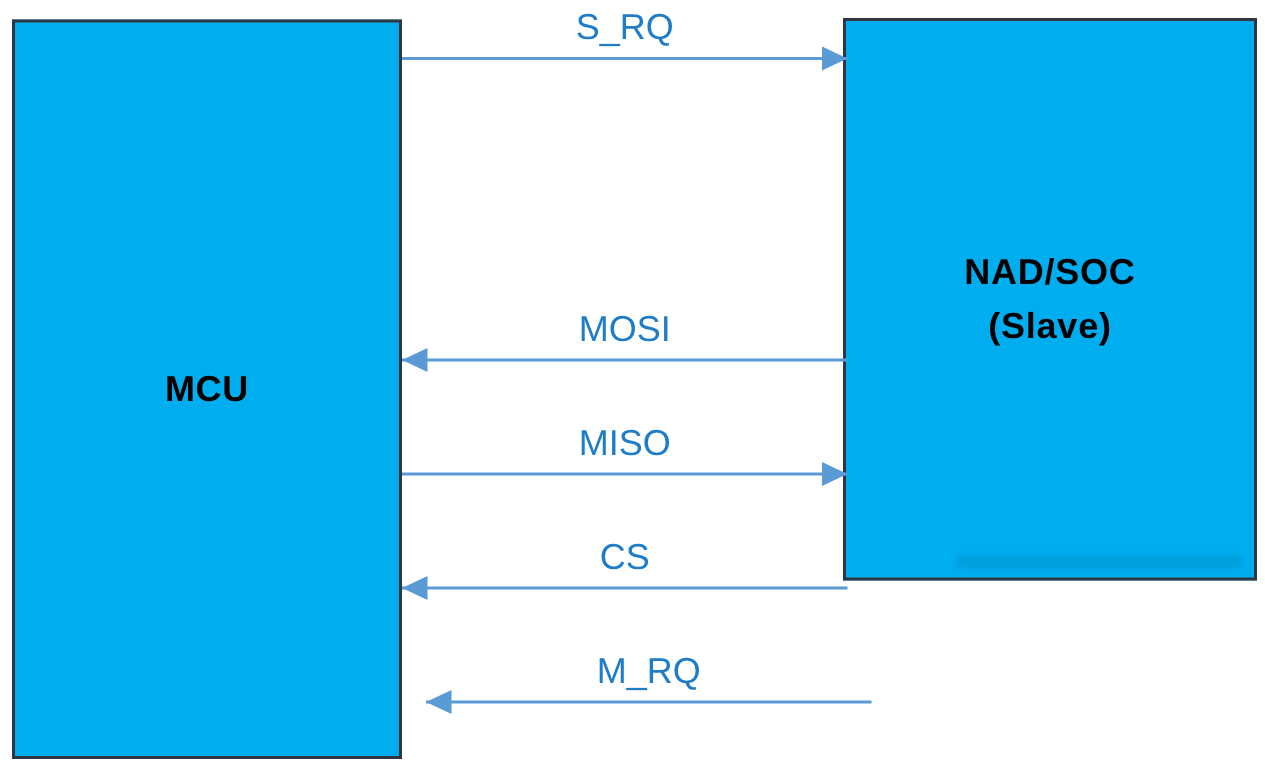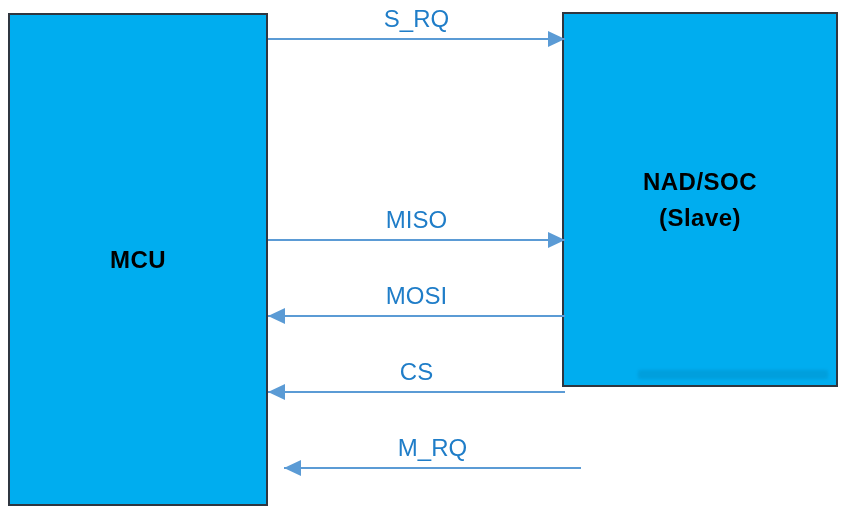--- a/index.html
+++ b/index.html
@@ -107,28 +107,28 @@
   <div id="left-box" class="node-box">
     <div class="node-title">MCU</div>
   </div>
 
   <div id="right-box" class="node-box">
     <div class="node-title">NAD/SOC</div>
     <div class="node-subtitle">(Slave)</div>
     <div class="watermark-smudge"></div>
   </div>
 
-  <div class="signal-row arrow-right">
-    <div class="signal-label">MISO</div>
+  <div class="signal-row arrow-left">
+    <div class="signal-label">MOSI</div>
     <div class="signal-line"></div>
     <div class="arrow-head"></div>
   </div>
 
-  <div class="signal-row arrow-left">
-    <div class="signal-label">MOSI</div>
+  <div class="signal-row arrow-right">
+    <div class="signal-label">MISO</div>
     <div class="signal-line"></div>
     <div class="arrow-head"></div>
   </div>
 
 
   <div class="signal-row arrow-left">
     <div class="signal-label">CS</div>
     <div class="signal-line"></div>
     <div class="arrow-head"></div>
   </div>

